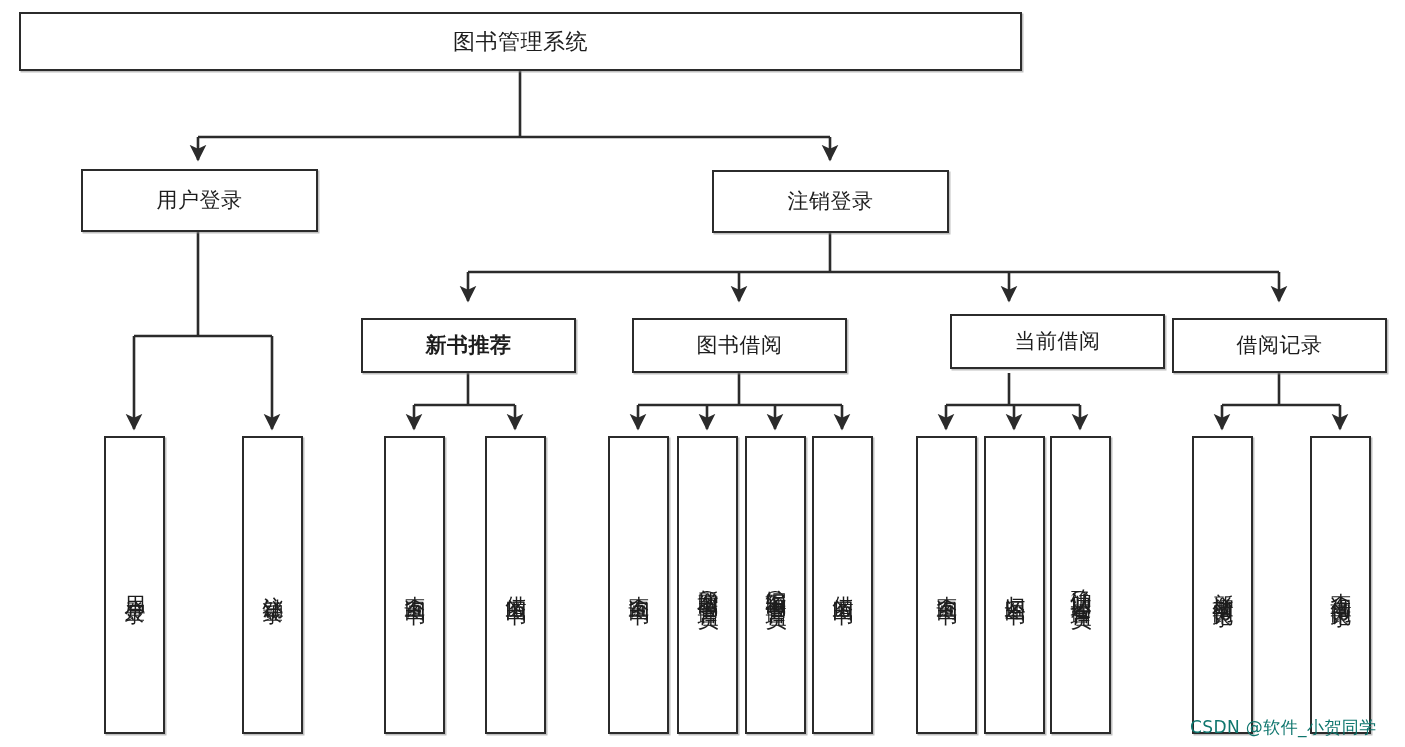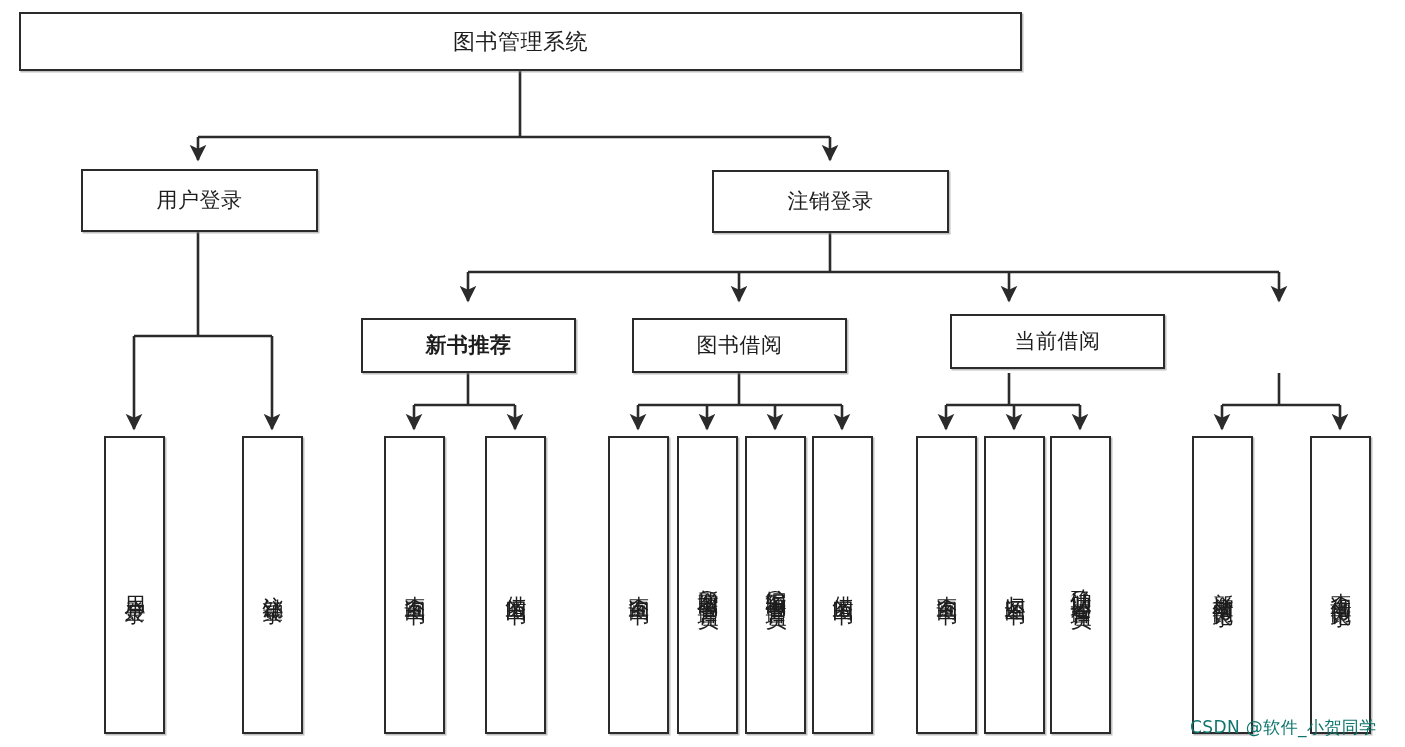--- a/index.html
+++ b/index.html
@@ -147,20 +147,23 @@
   </div>
 
   <div class="node horiz" style="left:632px; top:318px; width:215px; height:55px;">
     <span class="node-label">图书借阅</span>
   </div>
 
   <div class="node horiz" style="left:902px; top:314px; width:215px; height:55px;margin-left:48px;">
     <span class="node-label">当前借阅</span>
   </div>
 
+  <div class="node horiz" style="left:1172px; top:318px; width:215px; height:55px;">
+    <span class="node-label">借阅记录</span>
+  </div>
 
   <div class="node vert" style="left:104px; top:436px; width:61px; height:298px;">
     <span class="node-label">用户登录</span>
   </div>
   <div class="node vert" style="left:242px; top:436px; width:61px; height:298px;">
     <span class="node-label">注销登录</span>
   </div>
 
   <div class="node vert" style="left:384px; top:436px; width:61px; height:298px;">
     <span class="node-label">查询图书</span>

